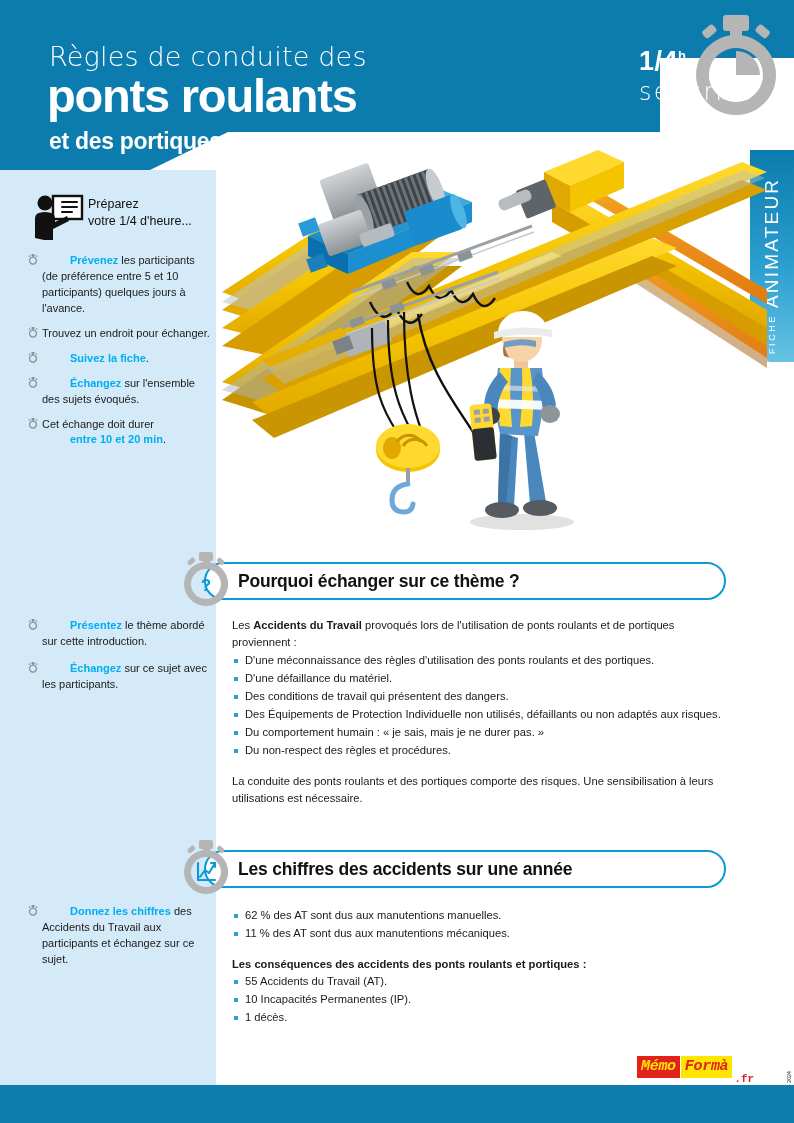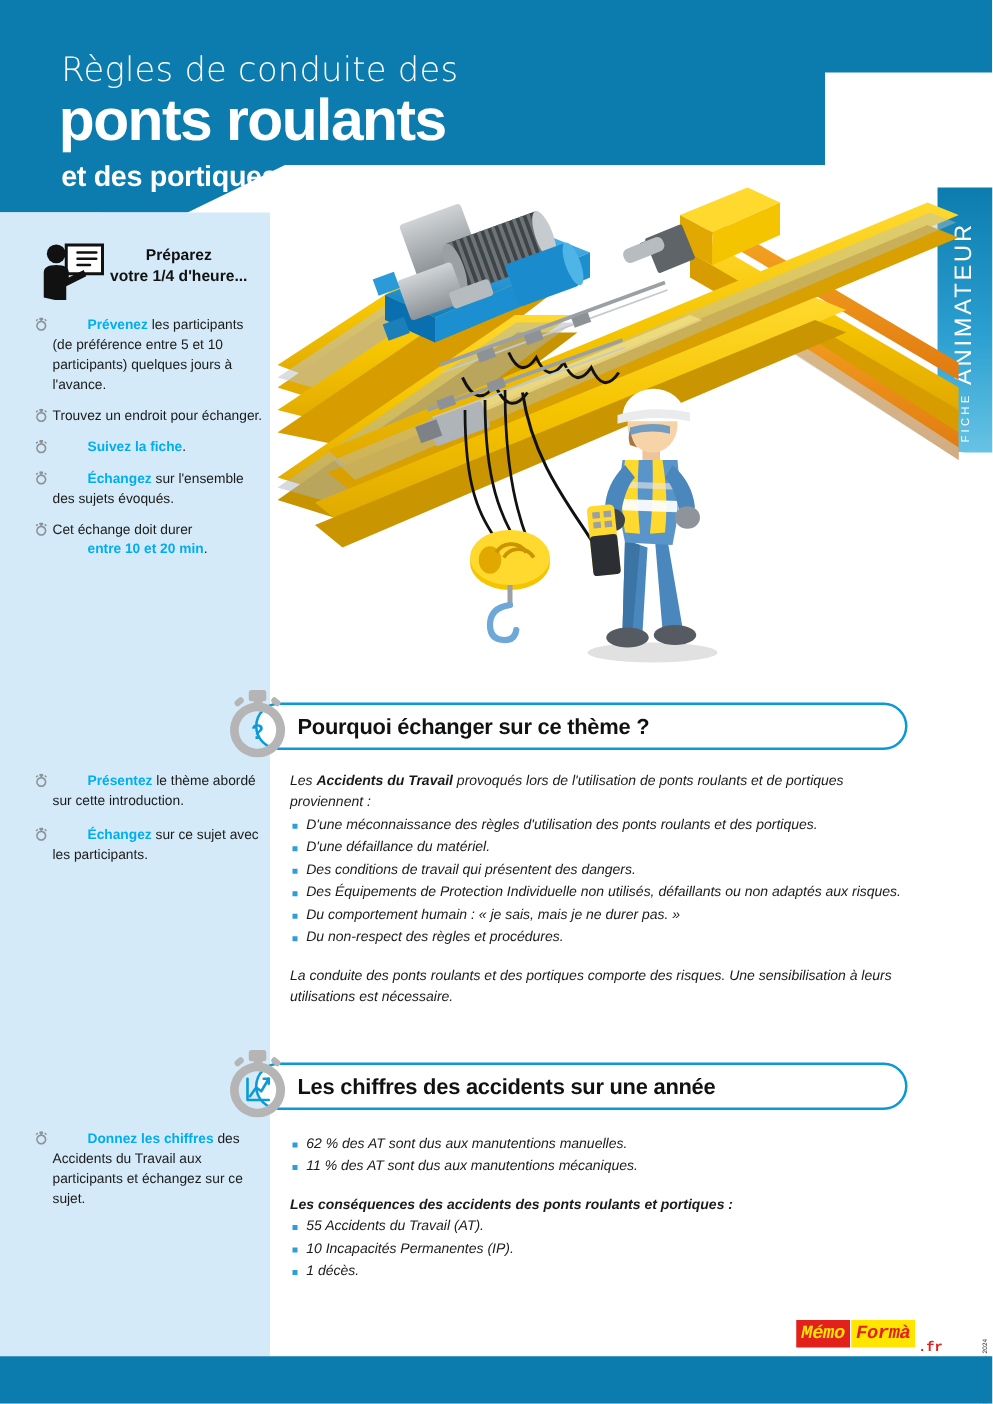--- a/index.html
+++ b/index.html
@@ -66,21 +66,21 @@
   .leftcol{
     position:absolute;left:0;top:170px;width:216px;height:915px;background:#d4eaf9;
   }
   .leftcol-top-fill{
     position:absolute;left:0;top:150px;width:150px;height:30px;background:#d4eaf9;
     clip-path:polygon(0 20px, 80px 20px, 150px 0, 150px 30px, 0 30px);
   }
 
   .prep-head{position:absolute;left:32px;top:24px;width:180px;height:52px;}
   .prep-icon{position:absolute;left:0;top:0;width:52px;height:46px;}
-  .prep-txt{position:absolute;left:56px;top:2px;font-size:12.5px;font-weight:bold;color:#111;line-height:1.35;text-align:center;}
+  .prep-txt{position:absolute;left:56px;top:2px;font-size:12.5px;font-weight:normal;color:#111;line-height:1.35;}
 
   .bullets{position:absolute;left:28px;top:86px;width:182px;}
   .bullet{position:relative;padding-left:14px;margin-bottom:9px;font-size:11px;line-height:1.45;color:#1a1a1a;}
   .bullet .wicon{position:absolute;left:0;top:1px;width:10px;height:11px;}
   .hl{color:#00aeef;font-weight:bold;padding-left:28px;}
 
   
   .side-notes{position:absolute;left:28px;width:182px;}
   .side-notes .bullet{margin-bottom:11px;}
 
@@ -92,21 +92,21 @@
   .sh-pill{
     position:absolute;left:24px;top:0;width:522px;height:38px;
     border:2px solid #0b9ad6;border-radius:19px;background:#fff;box-sizing:border-box;
   }
   .sh-title{
     position:absolute;left:58px;top:9px;font-size:17.5px;font-weight:bold;color:#111;letter-spacing:-.2px;
   }
   .sh-icon{position:absolute;left:0;top:-12px;width:52px;height:56px;}
 
   
-  .body-block{position:absolute;font-size:11.2px;line-height:1.52;color:#1a1a1a;font-style:italic;}
+  .body-block{position:absolute;font-size:11.2px;line-height:1.52;color:#1a1a1a;}
   .body-block p{margin:0 0 0 0;}
   .body-block .lead{margin-bottom:1px;}
   .body-block b{font-weight:bold;}
   ul.dash{list-style:none;margin:0;padding:0;}
   ul.dash li{position:relative;padding-left:13px;margin:0 0 1px 0;}
   ul.dash li:before{
     content:"";position:absolute;left:2px;top:7px;width:4px;height:4px;background:#2d9ed8;
   }
   .gap{height:13px;}
   .sub-bold{font-weight:bold;margin-bottom:1px;}
@@ -138,20 +138,36 @@
 <div class="page">
 
   <div class="leftcol"></div>
   <div class="leftcol-top-fill"></div>
 
   <div class="header-blue"></div>
   <div class="hdr-title1">Règles de conduite des</div>
   <div class="hdr-title2">ponts roulants</div>
   <div class="hdr-title3">et des portiques</div>
 
+  <div class="quart-wrap">
+    <div class="quart-icon">
+      <svg width="100" height="110" viewBox="0 0 100 110">
+        <g fill="#b5b5b5">
+          <rect x="37" y="4" width="26" height="16" rx="3"></rect>
+          <rect x="44" y="18" width="12" height="12"></rect>
+          <rect x="70" y="16" width="14" height="9" rx="3" transform="rotate(40 77 20)"></rect>
+          <rect x="16" y="16" width="14" height="9" rx="3" transform="rotate(-40 23 20)"></rect>
+          <path d="M50 24a40 40 0 1 0 0.1 0zm0 13a27 27 0 1 1 -0.1 0z"></path>
+          <path d="M50 40 L50 64 L74 64 A24 24 0 0 0 50 40 Z"></path>
+        </g>
+      </svg>
+    </div>
+    <div class="quart-txt1"><span>1/4</span><sup>h</sup></div>
+    <div class="quart-txt2">sécurité</div>
+  </div>
 
   <div class="side-tab">
     <div class="vtext">
       <span class="small">FICHE</span>
       <span class="big">ANIMATEUR</span>
     </div>
   </div>
 
   <div class="illus">
     <svg width="545" height="405" viewBox="0 0 545 405">

